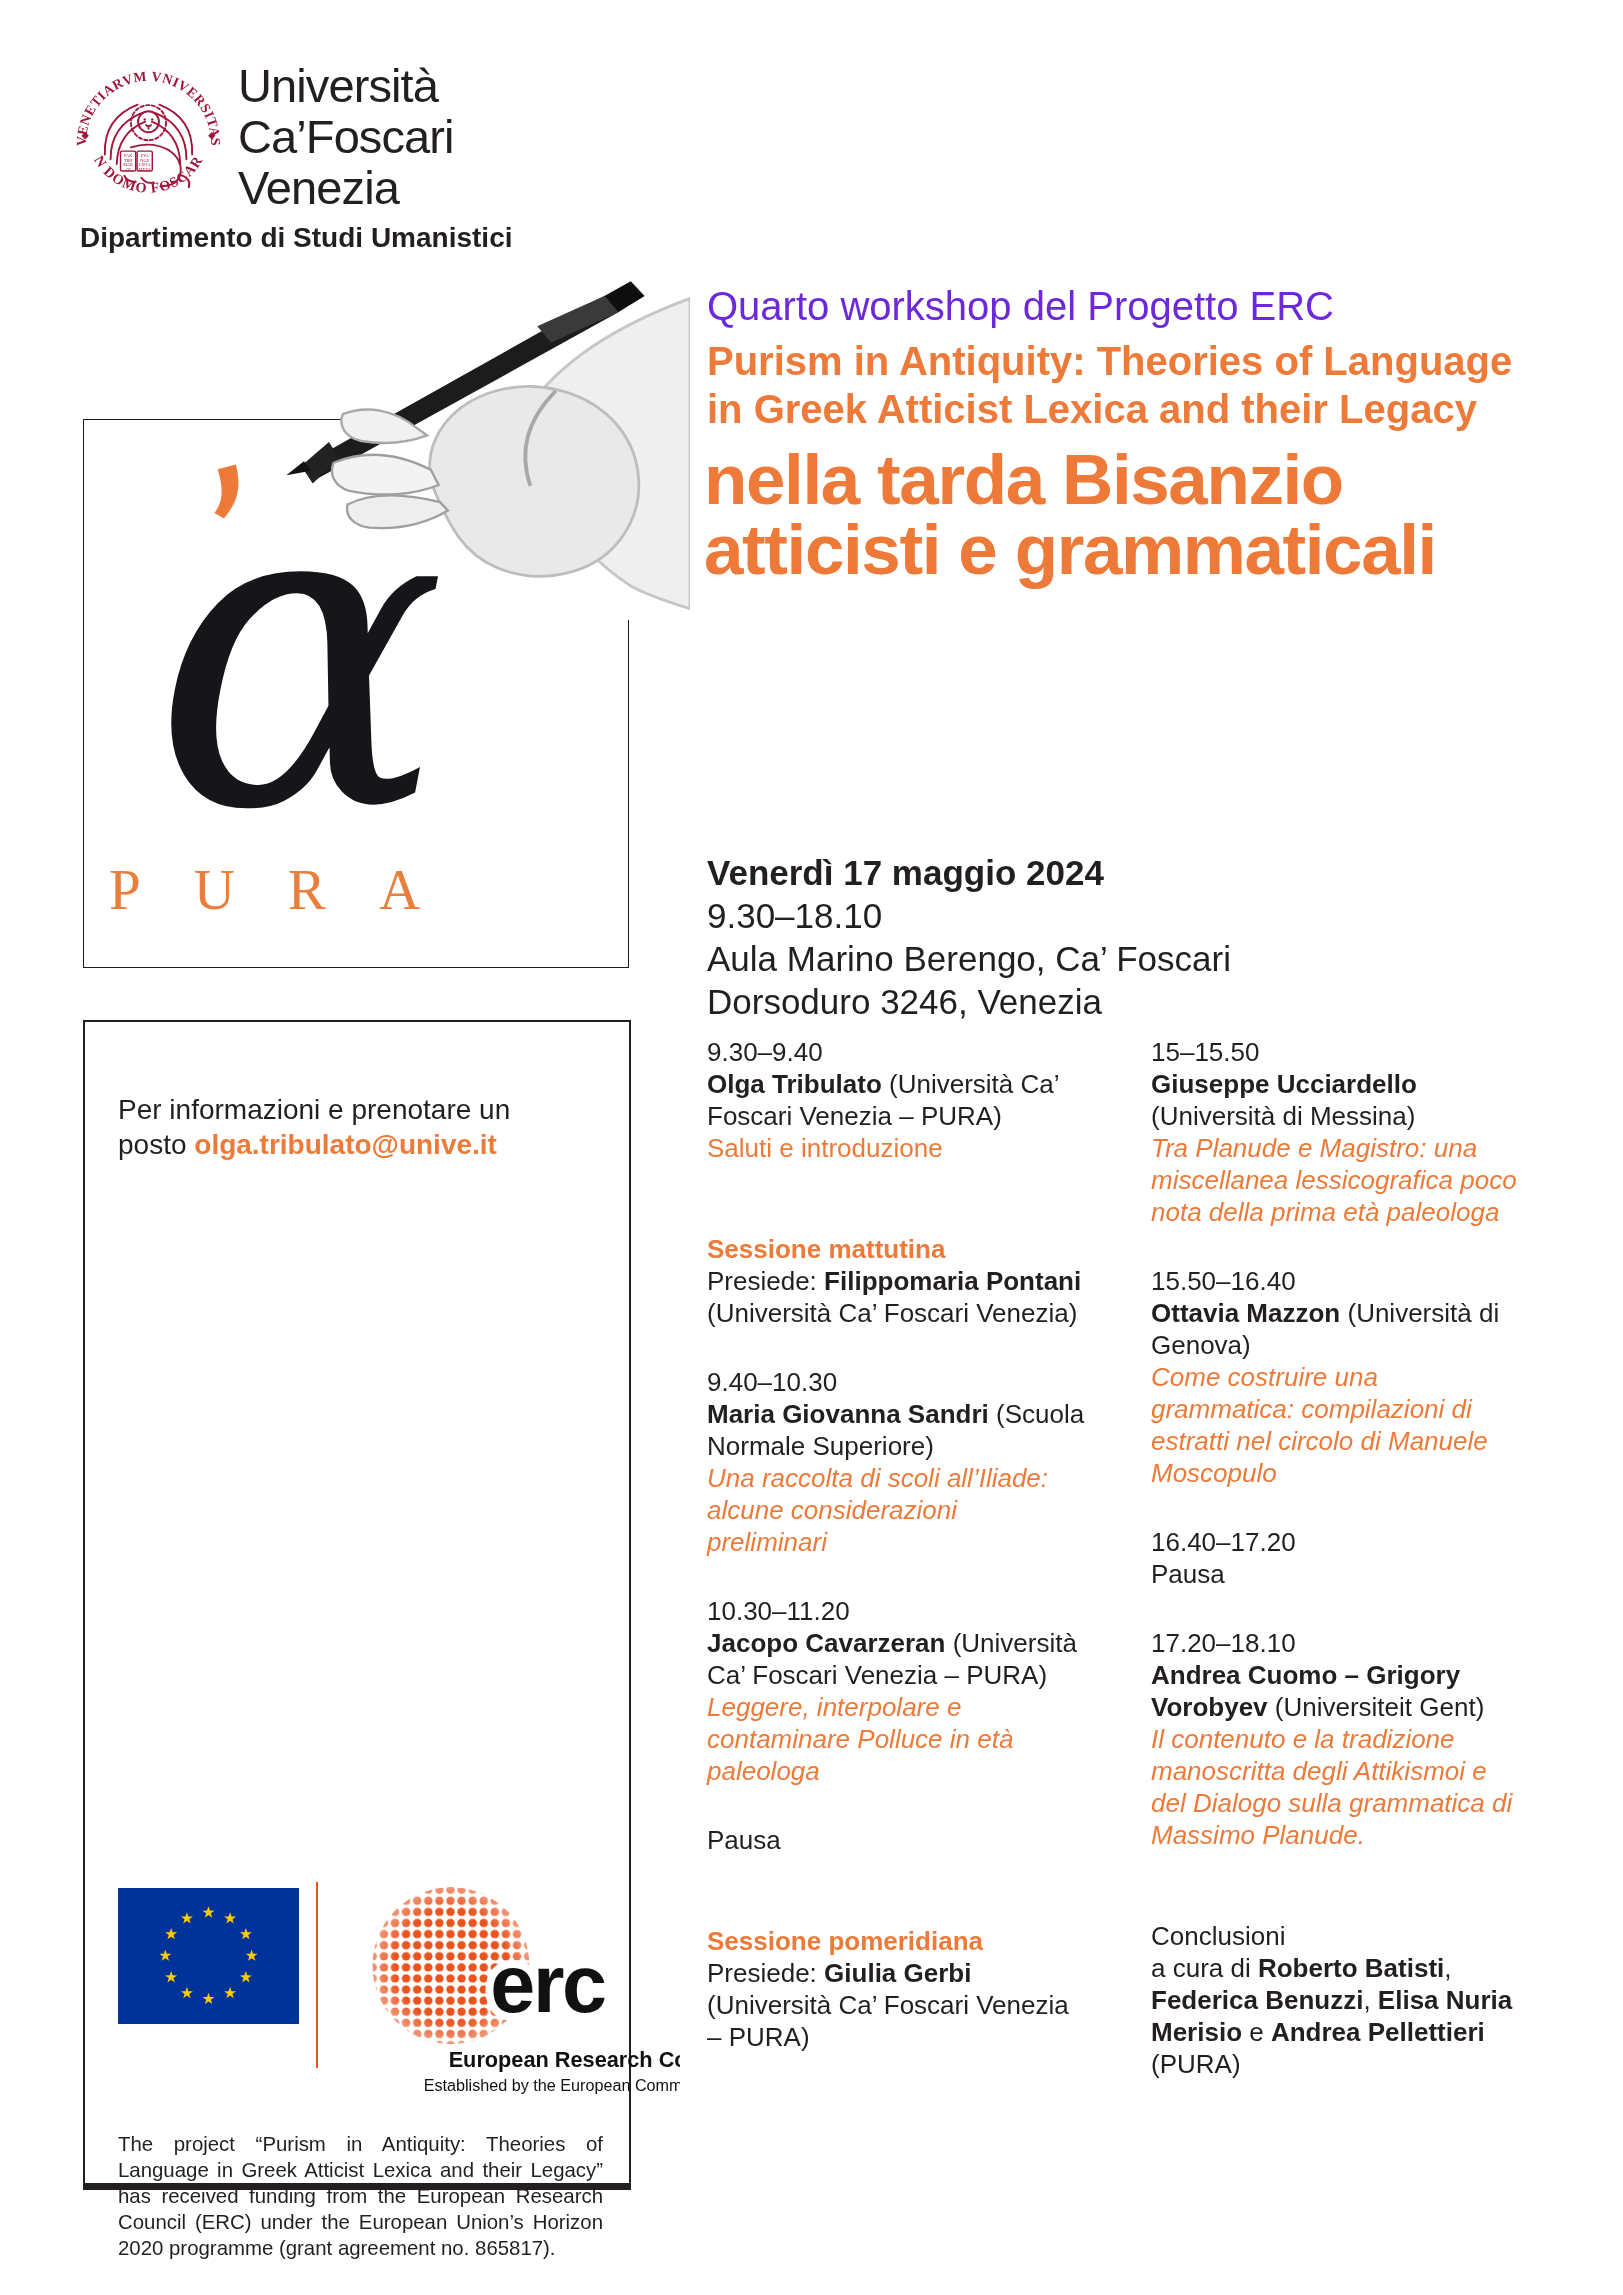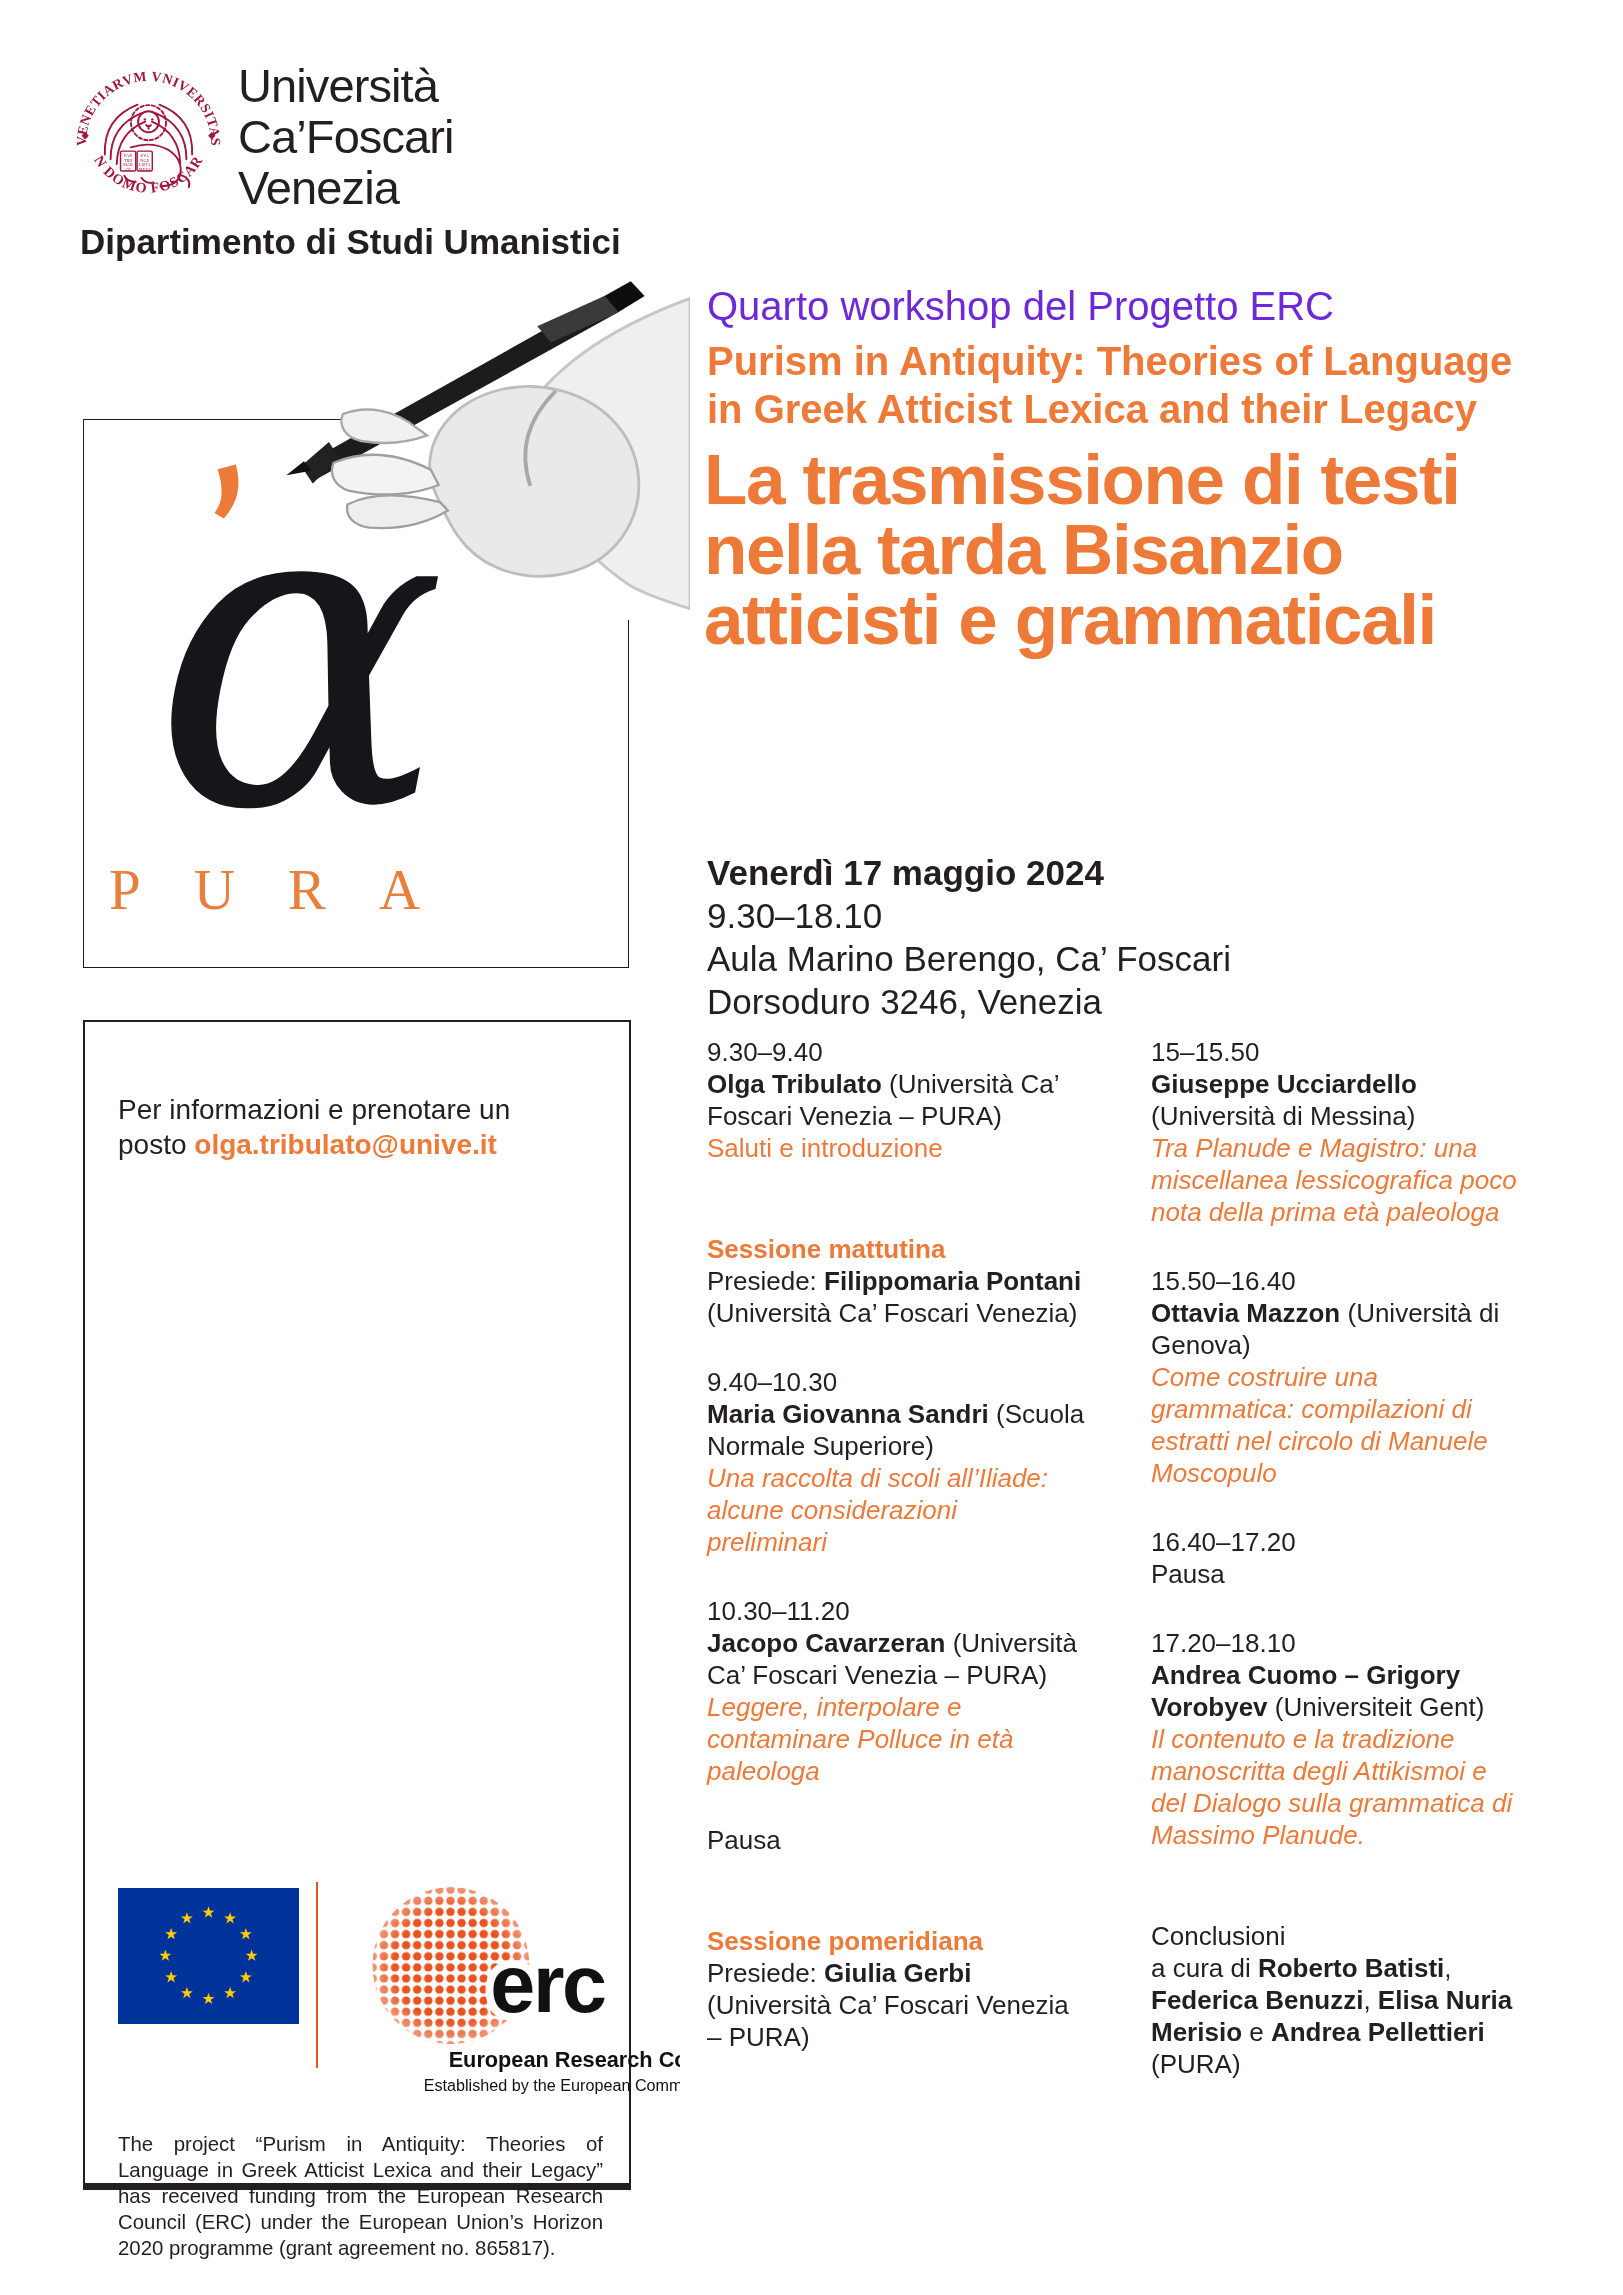--- a/index.html
+++ b/index.html
@@ -3,21 +3,21 @@
 <meta charset="utf-8">
 <style>
   html,body{margin:0;padding:0;background:#ffffff;}
   .page{position:relative;width:1623px;height:2295px;background:#fff;overflow:hidden;
         font-family:"Liberation Sans",sans-serif;color:#231F20;}
 
   
   .seal{position:absolute;left:75px;top:62px;width:147px;height:147px;}
   .uni-name{position:absolute;left:238px;top:60px;font-size:47px;line-height:51px;
             font-weight:300;letter-spacing:-0.9px;color:#231F20;}
-  .dept{position:absolute;left:80px;top:222px;font-size:35px;font-weight:bold;}
+  .dept{position:absolute;left:80px;top:222px;font-size:28px;font-weight:bold;}
 
   
   .pura-box{position:absolute;left:83px;top:419px;width:546px;height:549px;
             border:1.9px solid #1d1d1b;box-sizing:border-box;background:#fff;z-index:1;}
   .hand{position:absolute;left:278px;top:252px;width:412px;height:403px;z-index:3;}
   .alpha{position:absolute;left:153px;top:435px;font-family:"DejaVu Serif",serif;
          font-style:italic;font-size:435px;line-height:435px;color:#15151a;z-index:2;}
   .alpha-accent{position:absolute;left:209px;top:443px;font-family:"DejaVu Serif",serif;
          font-size:199px;line-height:199px;color:#ED7A38;transform:rotate(-15deg);z-index:2;}
   .wordmark{position:absolute;left:83px;top:857px;width:546px;
@@ -189,21 +189,20 @@
 
     <p class="funding">The project “Purism in Antiquity: Theories of Language in Greek Atticist Lexica and their Legacy” has received funding from the European Research Council (ERC) under the European Union’s Horizon 2020 programme (grant agreement no. 865817).</p>
   </div>
 
   <div class="kicker">Quarto workshop del Progetto ERC</div>
   <div class="project">
     <div>Purism in Antiquity: Theories of Language</div>
     <div>in Greek Atticist Lexica and their Legacy</div>
   </div>
   <div class="maintitle">
-    <div>La trasmissione di testi</div>
     <div>nella tarda Bisanzio</div>
     <div>atticisti e grammaticali</div>
   </div>
 
   <div class="event">
     <div class="date">Venerdì 17 maggio 2024</div>
     <div>9.30–18.10</div>
     <div>Aula Marino Berengo, Ca’ Foscari</div>
     <div>Dorsoduro 3246, Venezia</div>
   </div>

